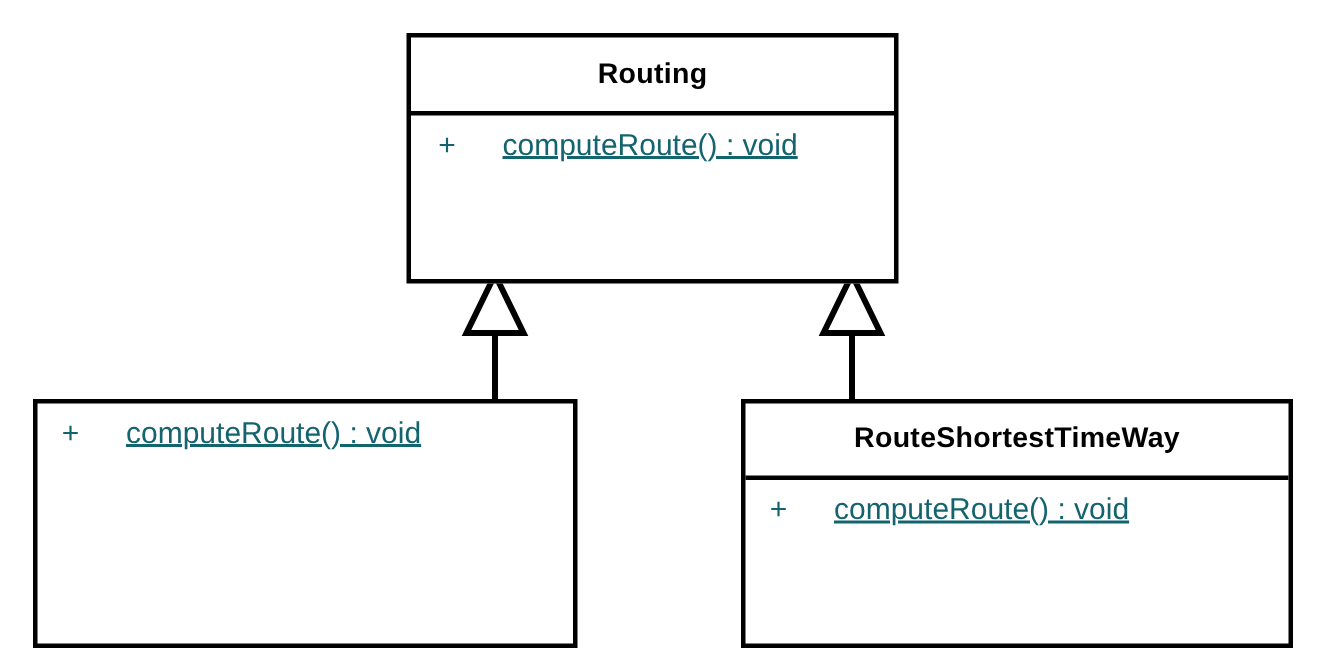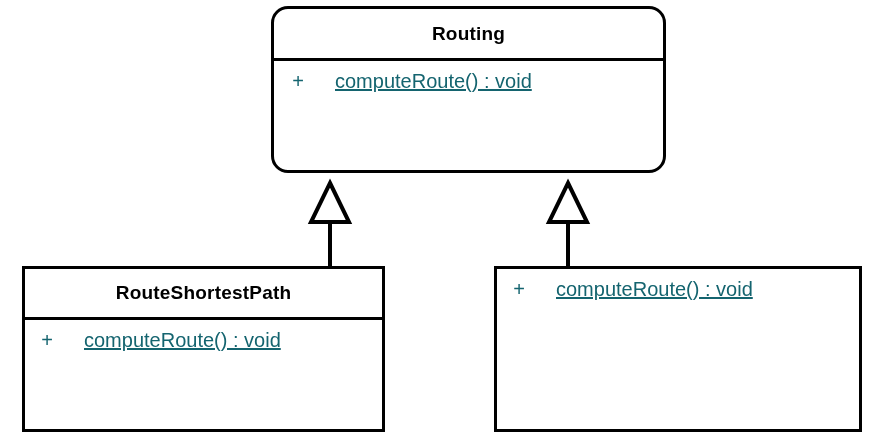--- a/index.html
+++ b/index.html
@@ -56,24 +56,23 @@
     color: #14646f;
   }
   .uml-member-sig {
     color: #14646f;
     text-decoration: underline;
   }
 
   
   #class-routing {
     left: 271px;
-    top: 6px;
-    width: 395px;
+    top: 22px;
+    width: 328px;
     height: 167px;
-    border-radius: 17px;
   }
   #class-routing .uml-class-name-compartment { height: 52px; }
   #class-routing .uml-class-name { font-size: 19px; }
   #class-routing .uml-member-row { font-size: 20px; padding-left: 13px; }
   #class-routing .uml-visibility { width: 22px; margin-right: 26px; }
 
   
   #class-route-shortest-path {
     left: 22px;
     top: 266px;
@@ -121,32 +120,32 @@
     </div>
     <div class="uml-members-compartment">
       <div class="uml-member-row">
         <span class="uml-visibility">+</span>
         <span class="uml-member-sig">computeRoute() : void</span>
       </div>
     </div>
   </div>
 
   <div id="class-route-shortest-path" class="uml-class child-class">
-    <div class="uml-class-name-compartment">
-      <span class="uml-class-name">RouteShortestPath</span>
-    </div>
     <div class="uml-members-compartment">
       <div class="uml-member-row">
         <span class="uml-visibility">+</span>
         <span class="uml-member-sig">computeRoute() : void</span>
       </div>
     </div>
   </div>
 
   <div id="class-route-shortest-time-way" class="uml-class child-class">
+    <div class="uml-class-name-compartment">
+      <span class="uml-class-name">RouteShortestTimeWay</span>
+    </div>
     <div class="uml-members-compartment">
       <div class="uml-member-row">
         <span class="uml-visibility">+</span>
         <span class="uml-member-sig">computeRoute() : void</span>
       </div>
     </div>
   </div>
 
 </div>
 

